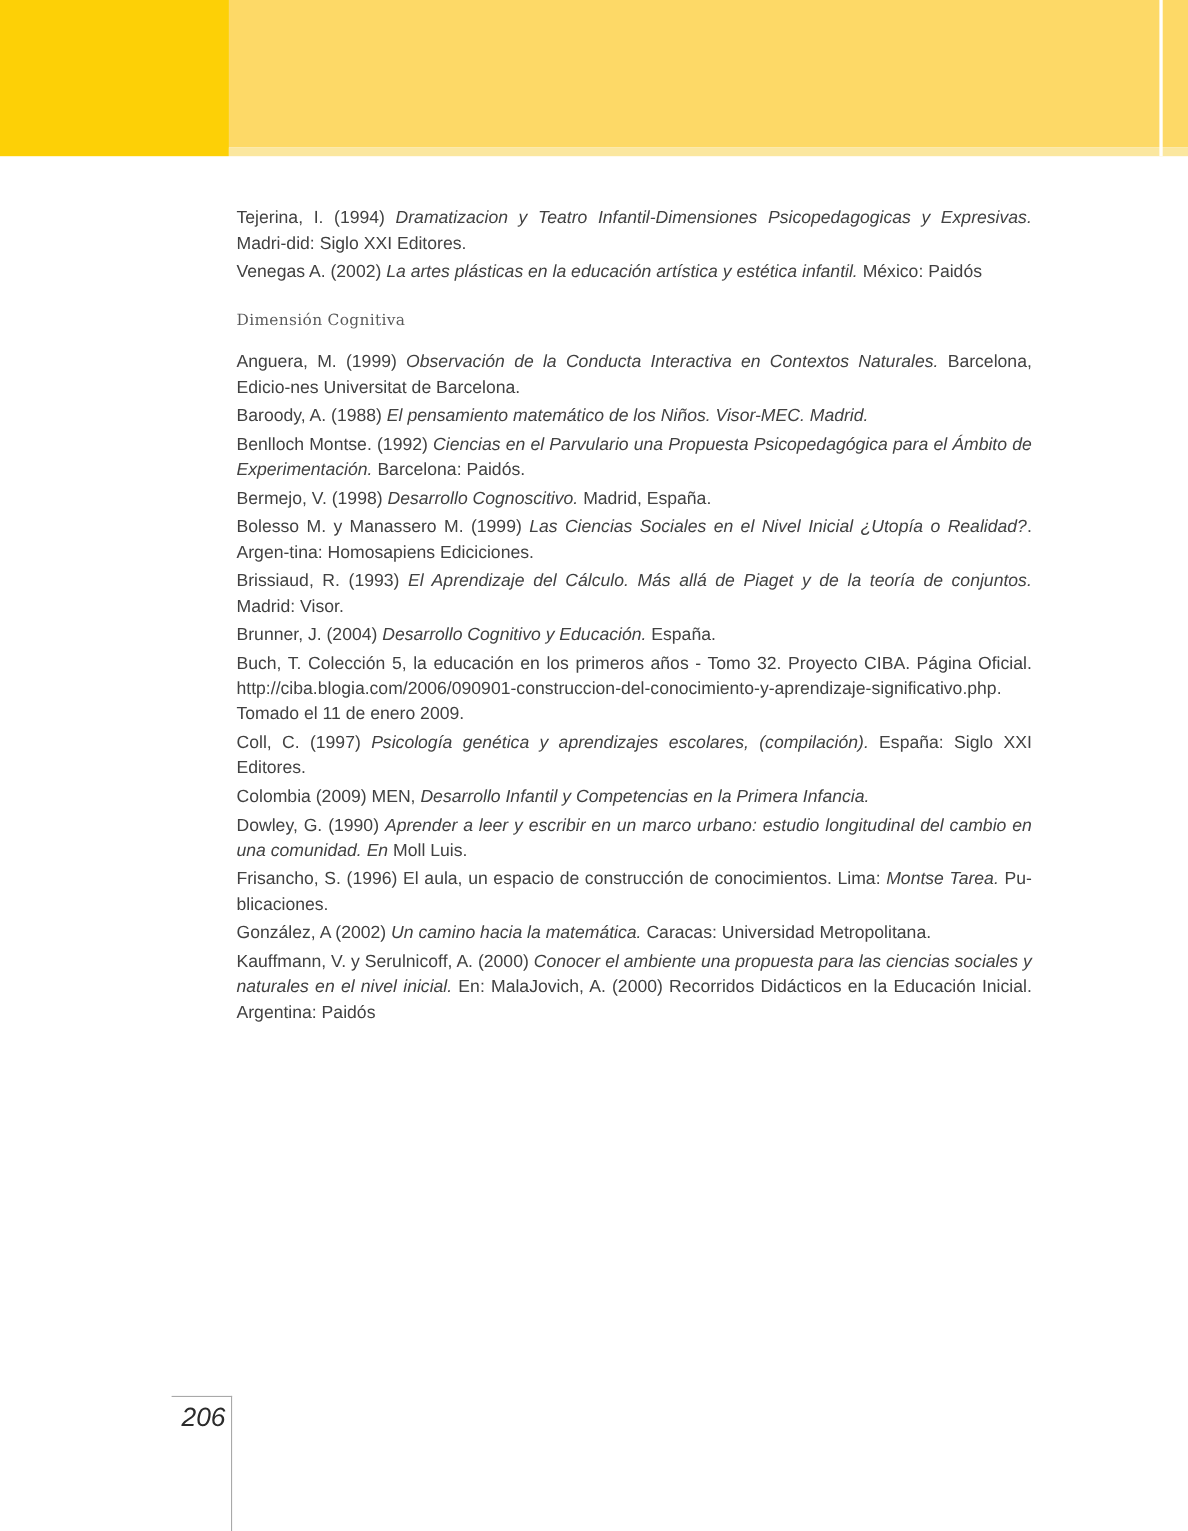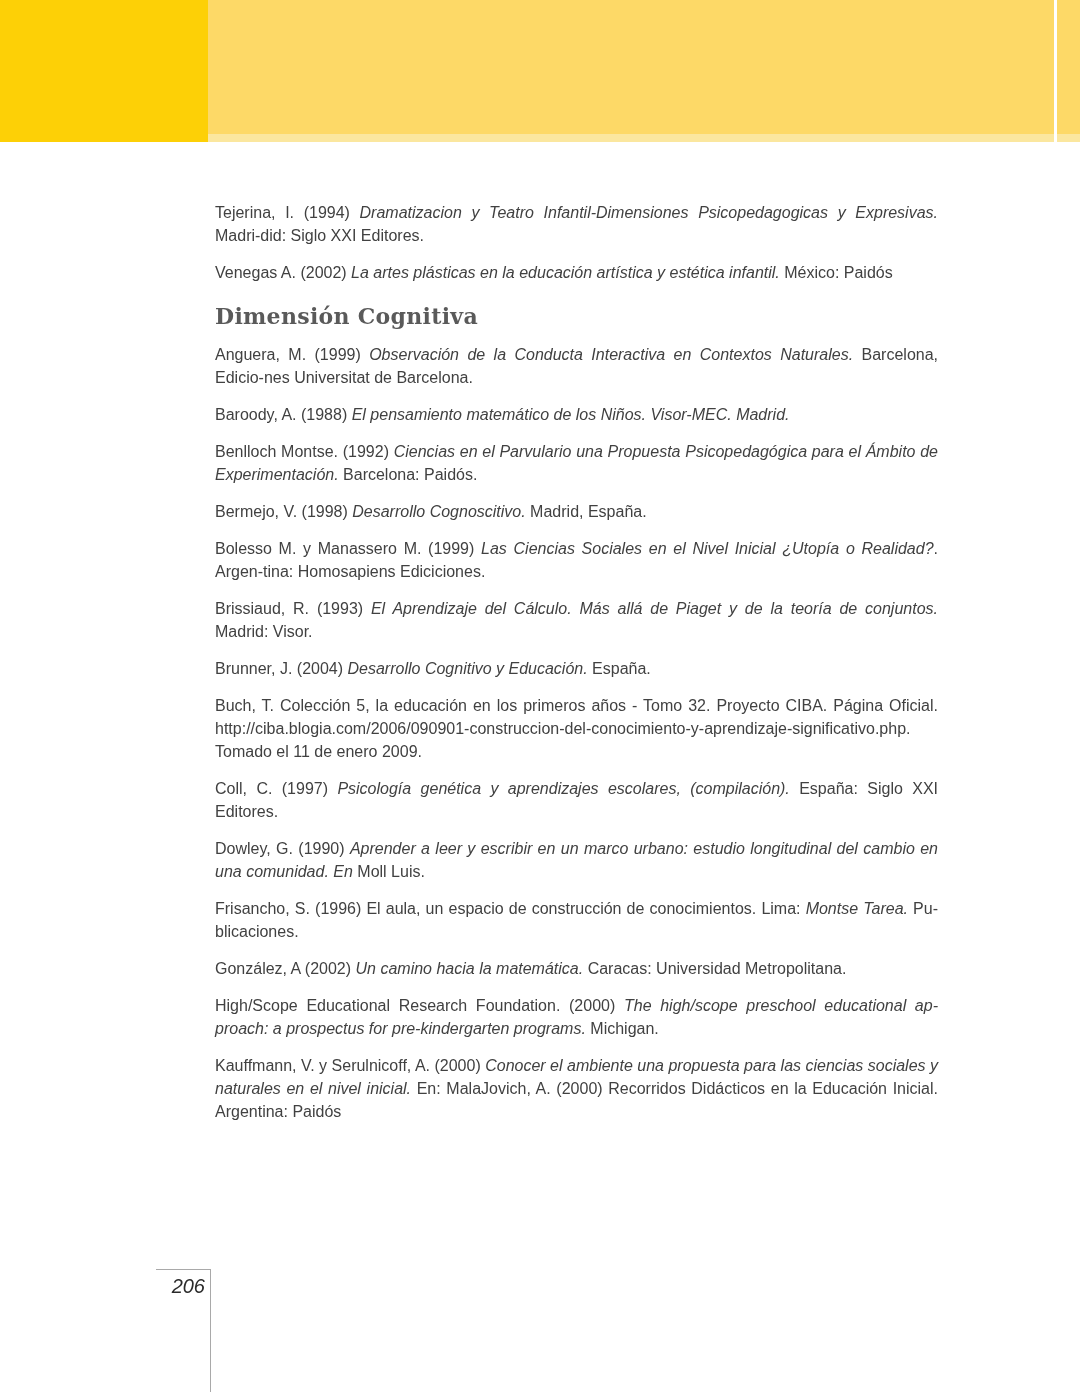--- a/index.html
+++ b/index.html
@@ -39,49 +39,49 @@
   .content {
     position: absolute;
     left: 215px; top: 187px;
     width: 723px;
     text-align: justify;
     font-size: 16px;
     line-height: 23px;
     hyphens: none;
   }
   .content p.ref {
-    margin: 14px 0 3px 0;
+    margin: 0 0 3px 0;
     overflow-wrap: break-word;
   }
   .content em { font-style: italic; }
   .section-heading {
     font-family: "DejaVu Serif", serif;
-    font-weight: bold;
-    font-size: 22px;
+    font-weight: normal;
+    font-size: 14px;
     line-height: 23px;
     color: #5a5a5a;
     margin: 21px 0 15px 0;
     text-align: left;
     letter-spacing: 0.3px;
   }
 
   
   .folio-box {
     position: absolute;
     left: 156px; top: 1269px;
     width: 55px; height: 123px;
     border-top: 1px solid #a9a9a9;
     border-right: 1px solid #a9a9a9;
     box-sizing: border-box;
     text-align: right;
     padding: 5px 5px 0 0;
   }
   .folio-number {
     font-style: italic;
-    font-size: 20px;
+    font-size: 24px;
     color: #2b2b2b;
   }
 </style>
 </head>
 <body>
 
 <div class="band-light"></div>
 <div class="band-pale"></div>
 <div class="band-gold"></div>
 <div class="band-divider"></div>
@@ -92,22 +92,22 @@
     <h2 class="section-heading">Dimensión Cognitiva</h2>
     <p class="ref"><span>Anguera, M. (1999) </span><em>Observación de la Conducta Interactiva en Contextos Naturales.</em><span> Barcelona, Edicio-nes Universitat de Barcelona.</span></p>
     <p class="ref"><span>Baroody, A. (1988) </span><em>El pensamiento matemático de los Niños. Visor-MEC. Madrid.</em></p>
     <p class="ref"><span>Benlloch Montse. (1992) </span><em>Ciencias en el Parvulario una Propuesta Psicopedagógica para el Ámbito de Experimentación.</em><span> Barcelona: Paidós.</span></p>
     <p class="ref"><span>Bermejo, V. (1998) </span><em>Desarrollo Cognoscitivo.</em><span> Madrid, España.</span></p>
     <p class="ref"><span>Bolesso M. y Manassero M. (1999) </span><em>Las Ciencias Sociales en el Nivel Inicial ¿Utopía o Realidad?</em><span>. Argen-tina: Homosapiens Ediciciones.</span></p>
     <p class="ref"><span>Brissiaud, R. (1993) </span><em>El Aprendizaje del Cálculo. Más allá de Piaget y de la teoría de conjuntos.</em><span> Madrid: Visor.</span></p>
     <p class="ref"><span>Brunner, J. (2004) </span><em>Desarrollo Cognitivo y Educación.</em><span> España.</span></p>
     <p class="ref"><span>Buch, T. Colección 5, la educación en los primeros años - Tomo 32. Proyecto CIBA. Página Oficial. http://ciba.blogia.com/2006/090901-construccion-del-conocimiento-y-aprendizaje-significativo.php. Tomado el 11 de enero 2009.</span></p>
     <p class="ref"><span>Coll, C. (1997) </span><em>Psicología genética y aprendizajes escolares, (compilación).</em><span> España: Siglo XXI Editores.</span></p>
+    <p class="ref"><span>Colombia (2009) MEN, </span><em>Desarrollo Infantil y Competencias en la Primera Infancia.</em></p>
     <p class="ref"><span>Dowley, G. (1990) </span><em>Aprender a leer y escribir en un marco urbano: estudio longitudinal del cambio en una comunidad. En</em><span> Moll Luis.</span></p>
     <p class="ref"><span>Frisancho, S. (1996) El aula, un espacio de construcción de conocimientos. Lima: </span><em>Montse Tarea.</em><span> Pu-blicaciones.</span></p>
     <p class="ref"><span>González, A (2002) </span><em>Un camino hacia la matemática.</em><span> Caracas: Universidad Metropolitana.</span></p>
-    <p class="ref"><span>High/Scope Educational Research Foundation. (2000) </span><em>The high/scope preschool educational ap-proach: a prospectus for pre-kindergarten programs.</em><span> Michigan.</span></p>
     <p class="ref"><span>Kauffmann, V. y Serulnicoff, A. (2000) </span><em>Conocer el ambiente una propuesta para las ciencias sociales y naturales en el nivel inicial.</em><span> En: MalaJovich, A. (2000) Recorridos Didácticos en la Educación Inicial. Argentina: Paidós</span></p>
   </div>
 
 <div class="folio-box">
   <span class="folio-number">206</span>
 </div>
 
 </body></html>

